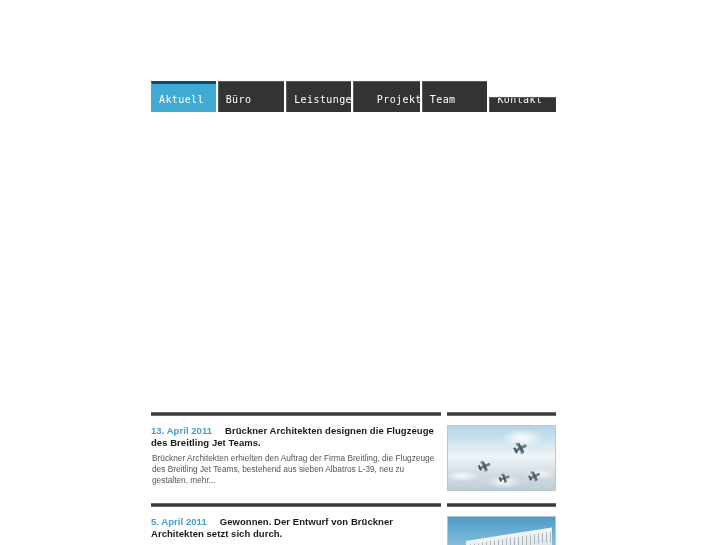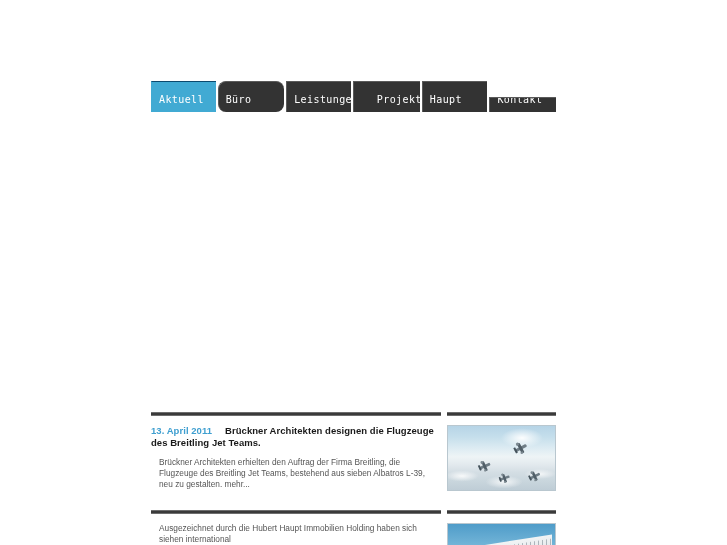--- a/index.html
+++ b/index.html
@@ -45,21 +45,21 @@
     margin-right: 2px;
     border-top: 1px solid #5a5a5a;
     border-left: 1px solid #5a5a5a;
     cursor: pointer;
     white-space: nowrap;
     overflow: hidden;
   }
   .nav-item:last-child { margin-right: 0; }
   .nav-item.active {
     background: #41aad3;
-    border-top: 1px solid #0c4a6e;
+    border-top: 3px solid #0c4a6e;
     border-left: 1px solid #41aad3;
   }
   .nav-item .nav-label { line-height: 11px; }
 
   
   #news-list {
     position: absolute;
     left: 151px;
     top: 412px;
     width: 405px;
@@ -97,21 +97,21 @@
   }
   .news-date {
     color: #3f9fd0;
     font-weight: bold;
     margin-right: 13px;
   }
   .news-body {
     font-size: 8.3px;
     line-height: 11px;
     color: #555555;
-    margin: 8px;
+    margin: 1px;
   }
   .news-more {
     color: #555555;
   }
   .thumb {
     width: 109px;
     height: 66px;
     border: 1px solid #b9c7cf;
     box-sizing: border-box;
     overflow: hidden;
@@ -186,31 +186,31 @@
 </style>
 </head>
 <body>
 
 <div id="page">
 
   <nav id="main-nav">
     <div class="nav-item active" style="width:66px;">
       <span class="nav-label">Aktuell</span>
     </div>
-    <div class="nav-item" style="width:68px;border-radius:8px;">
+    <div class="nav-item" style="width:68px;">
       <span class="nav-label">Büro</span>
     </div>
     <div class="nav-item" style="width:66px;">
       <span class="nav-label">Leistungen</span>
     </div>
     <div class="nav-item" style="width:68px;padding-left:23px;">
       <span class="nav-label">Projekte</span>
     </div>
     <div class="nav-item" style="width:67px;">
-      <span class="nav-label">Haupt</span>
+      <span class="nav-label">Team</span>
     </div>
     <div class="nav-item" style="width:68px;margin-top:16px;">
       <span class="nav-label">Kontakt</span>
     </div>
   </nav>
 
   <section id="news-list">
 
     <article class="news-item">
       <div class="news-text-col">
@@ -255,20 +255,23 @@
               <b class="tip1"></b>
               <b class="tip2"></b>
           </div>
         </div>
       </div>
     </article>
 
     <article class="news-item">
       <div class="news-text-col">
         <div class="rule"></div>
+        <h2 class="news-headline">
+          <span class="news-date">5. April 2011</span><span>Gewonnen. Der Entwurf von Brückner Architekten setzt sich durch.</span>
+        </h2>
         <p class="news-body">
           <span>Ausgezeichnet durch die Hubert Haupt Immobilien Holding haben sich siehen international</span>
         </p>
       </div>
       <div class="news-media-col">
         <div class="rule"></div>
         <div class="thumb thumb-building">
 
           <div class="building-shape"></div>
         </div>

